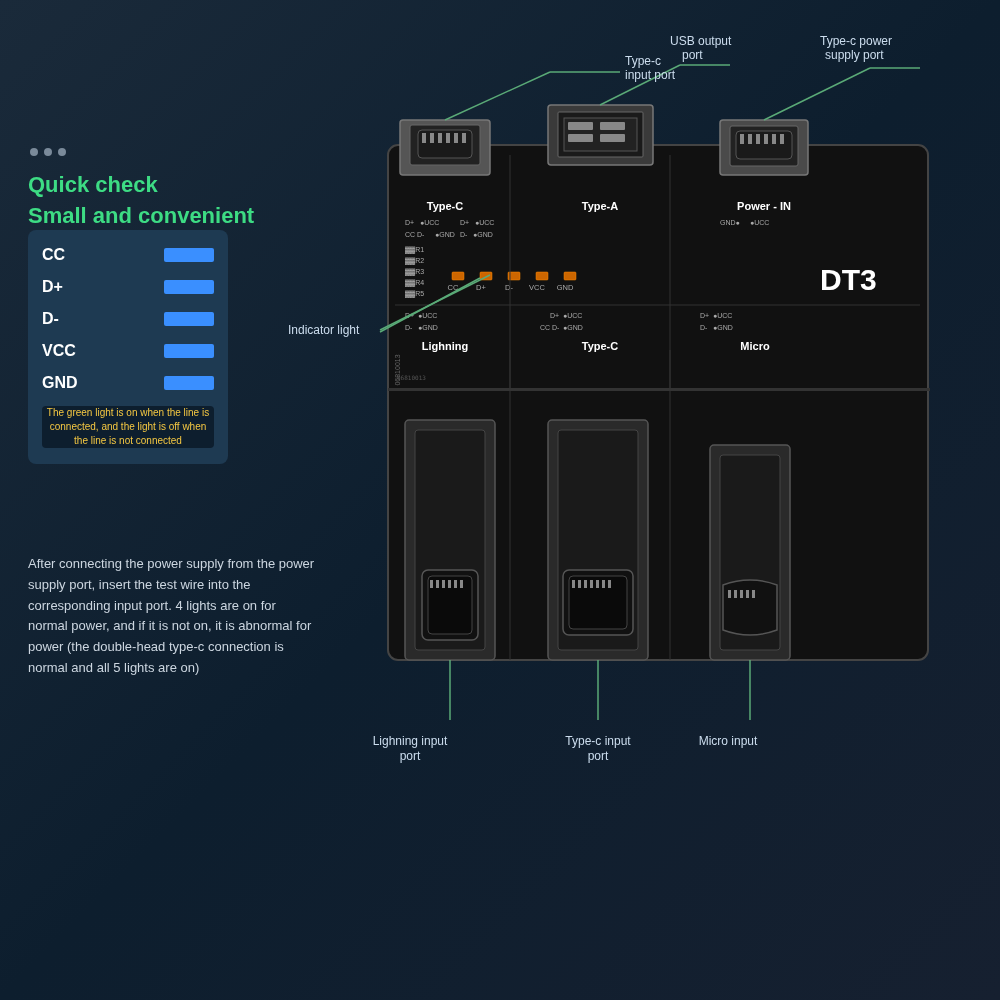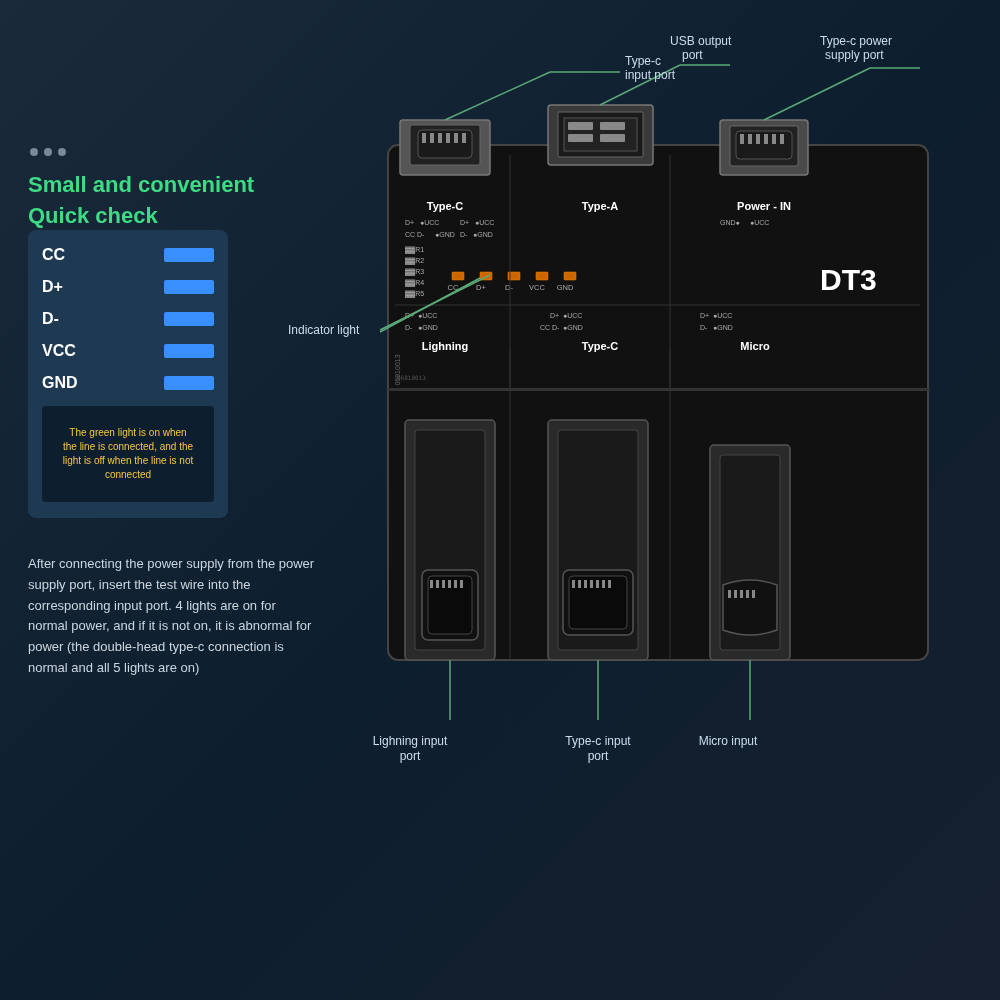--- a/index.html
+++ b/index.html
@@ -71,21 +71,21 @@
     .indicator-bar {
       width: 50px;
       height: 14px;
       background: #3a8fff;
       border-radius: 2px;
     }
     .indicator-note {
       margin-top: 14px;
       background: #0d1e2e;
       border-radius: 4px;
-      padding: 20px;
+      padding: 0;
       color: #f5c842;
       font-size: 10px;
       line-height: 1.4;
       text-align: center;
     }
 
     
     .description {
       position: absolute;
       top: 554px;
@@ -111,22 +111,22 @@
 
 <div class="bg">
 
   <div class="dots">
     <div class="dot"></div>
     <div class="dot"></div>
     <div class="dot"></div>
   </div>
 
   <div class="heading">
+    <div>Quick check</div>
     <div>Small and convenient</div>
-    <div>Quick check</div>
   </div>
 
   <div class="indicator-card">
     <div class="indicator-row">
       <span class="indicator-label">CC</span>
       <div class="indicator-bar"></div>
     </div>
     <div class="indicator-row">
       <span class="indicator-label">D+</span>
       <div class="indicator-bar"></div>

